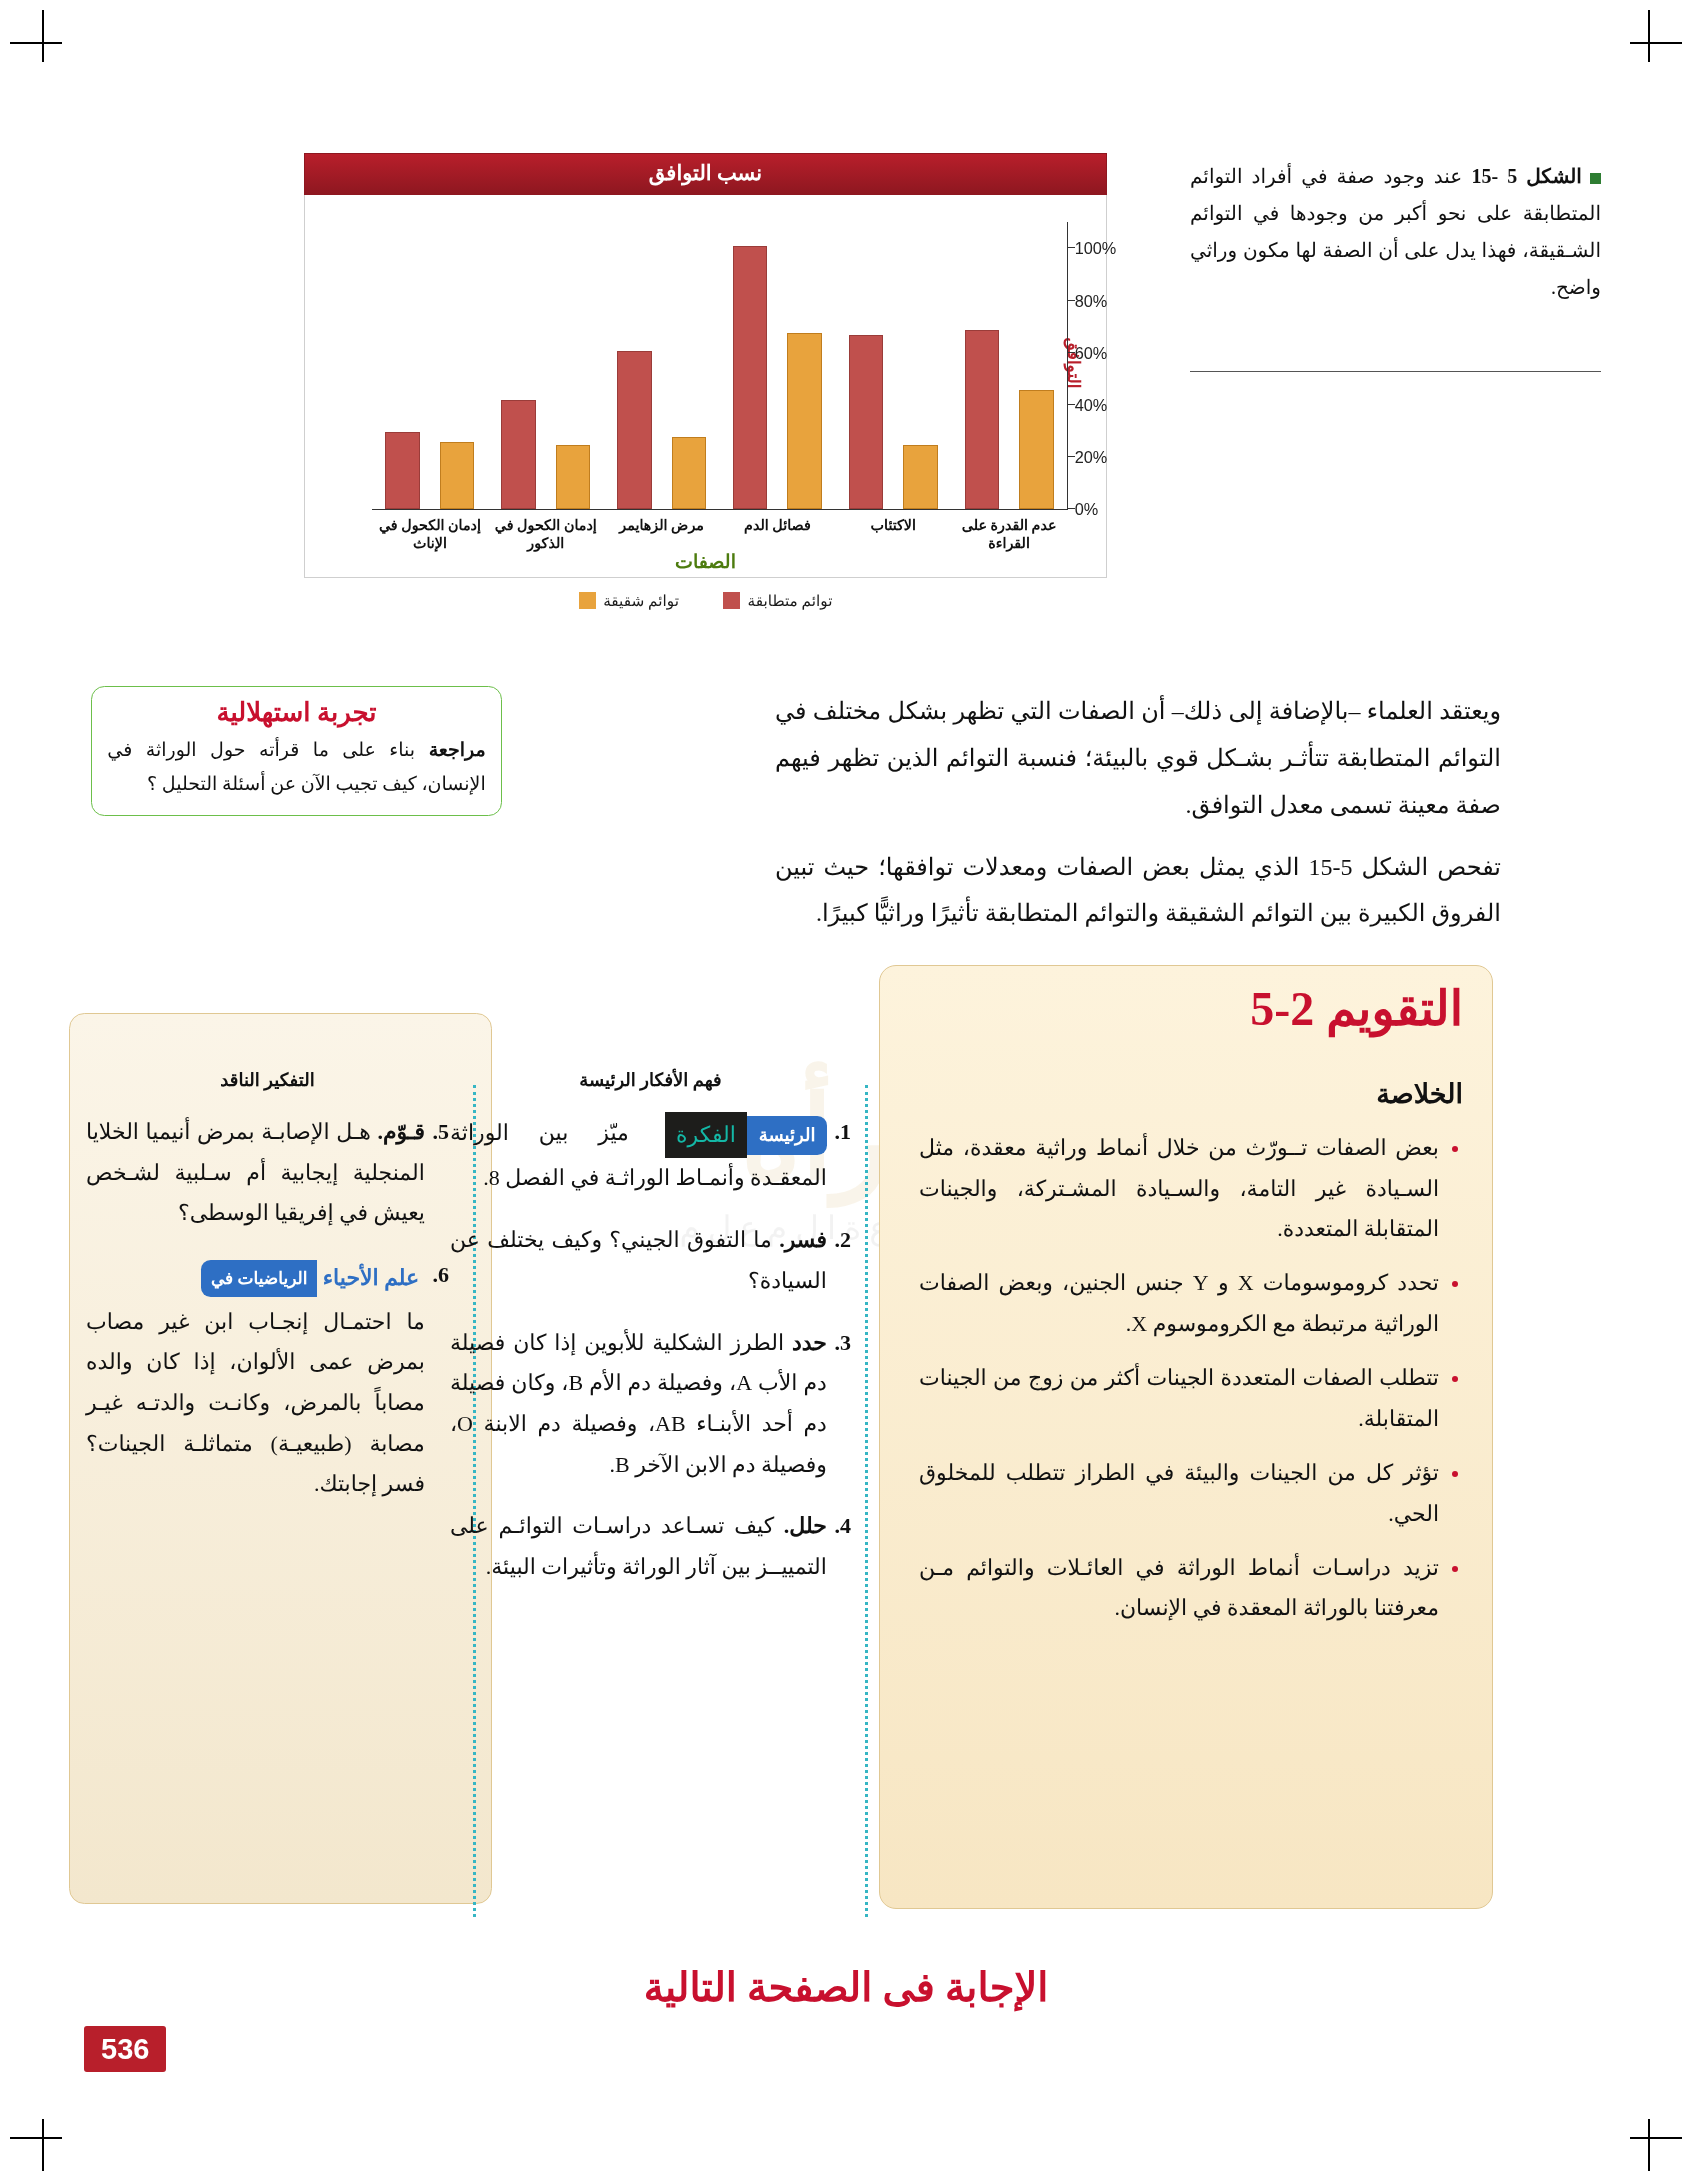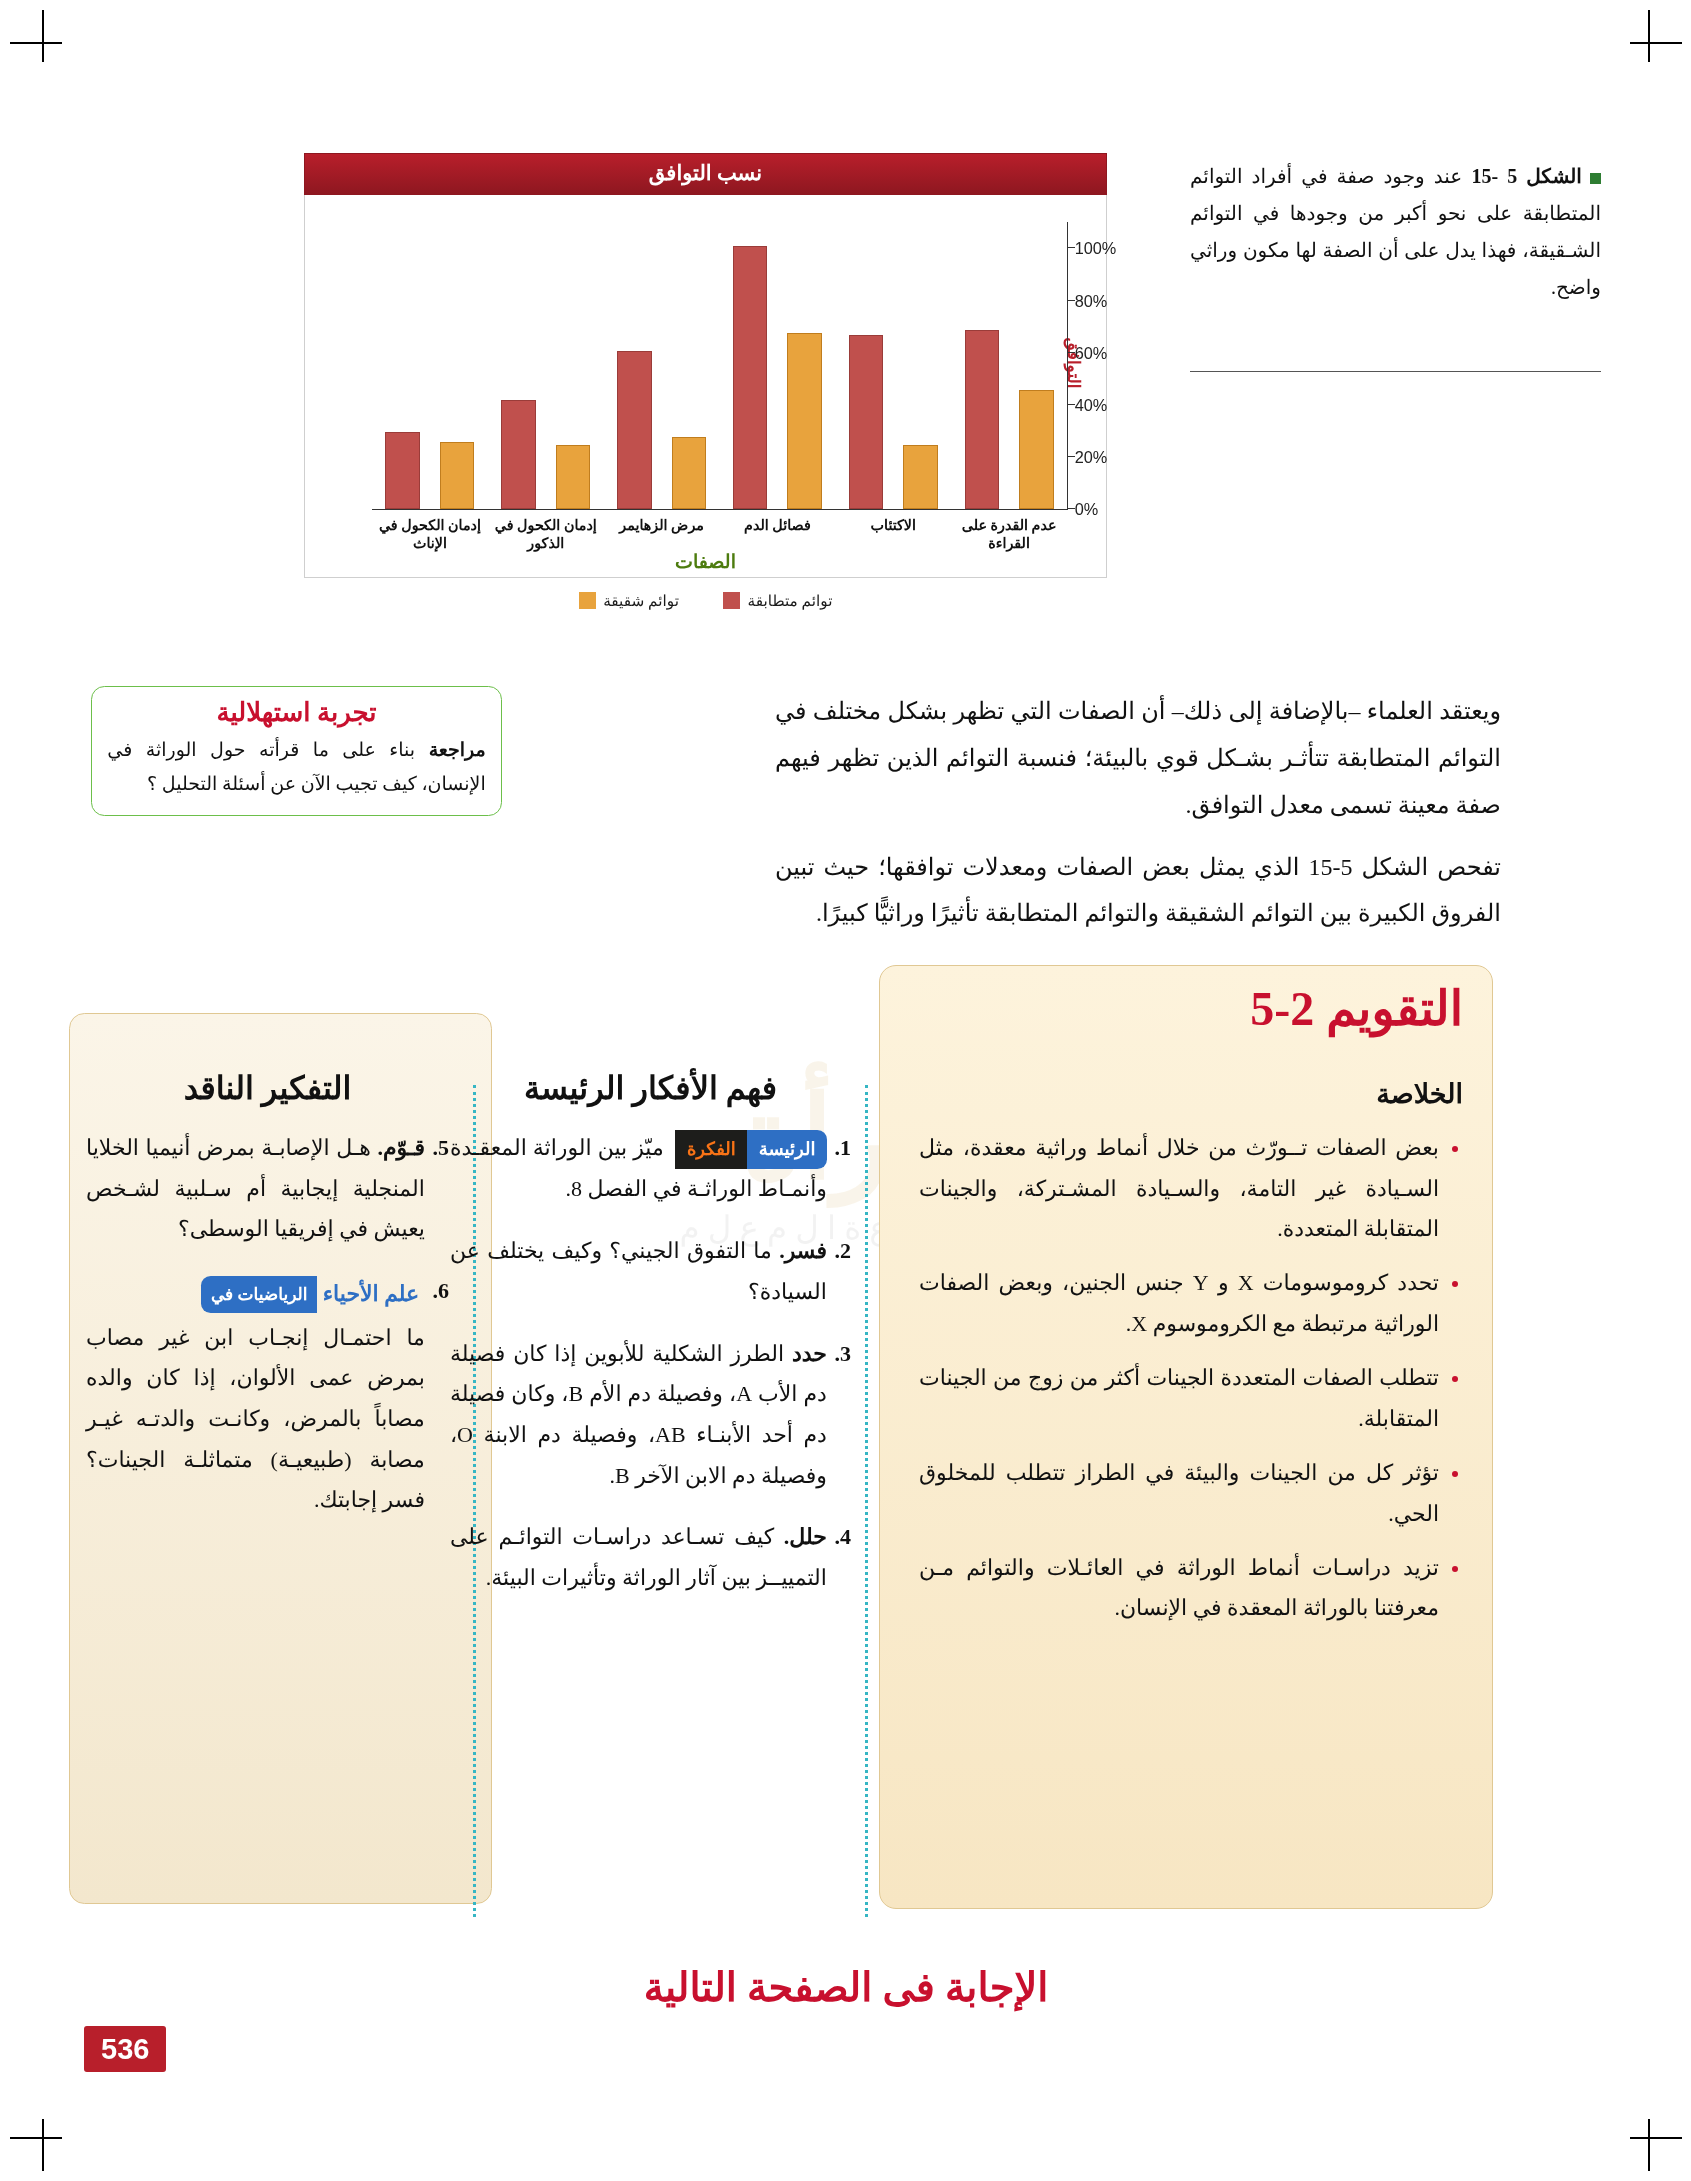--- a/index.html
+++ b/index.html
@@ -75,30 +75,30 @@
   .assess-sub{position:absolute;right:229px;top:1078px;font-weight:bold;font-size:27px;color:#111;}
   .summary-list{position:absolute;right:228px;top:1128px;width:545px;font-size:22px;line-height:1.85;color:#111;text-align:justify;}
   .summary-list li{margin-bottom:13.4px;}
   .summary-list ul{margin:0;padding:0 25px 0 0;}
   .summary-list li::marker{color:#c8102e;font-size:21px;}
 
   .dotted{position:absolute;top:1085px;height:832px;border-right:3.8px dotted #36b6c4;}
 
   .assess-mid{position:absolute;right:841px;top:1069px;width:401px;}
   .assess-left{position:absolute;right:1243px;top:1069px;width:363px;}
-  .col-head{font-weight:bold;font-size:32px;color:#111;text-align:center;margin-bottom:21px;}
+  .col-head{font-weight:bold;font-size:18px;color:#111;text-align:center;margin-bottom:21px;}
   .qlist{font-size:22px;line-height:1.85;text-align:justify;color:#111;}
   .qitem{display:flex;flex-direction:row;gap:7.6px;margin-bottom:21px;}
   .qnum{font-weight:bold;white-space:nowrap;}
   .qtext{flex:1;}
   .qtext b{font-weight:bold;}
   .tag-main{
     display:inline-flex;flex-direction:row-reverse;align-items:center;gap:0;vertical-align:middle;margin-left:5.7px;
   }
-  .tag-main .lbl{background:#1d1d1b;color:#f97316;font-size:18px;padding:2.9px 11.5px;font-weight:bold;}
+  .tag-main .lbl{background:#1d1d1b;color:#14b8a6;font-size:22px;padding:2.9px 11.5px;font-weight:normal;}
   .tag-main .pill{background:#2e6fc4;color:#fff;font-size:18px;padding:2.9px 11.5px;font-weight:bold;border-radius:0 9.6px 9.6px 0;}
   .tag-math{display:inline-flex;flex-direction:row-reverse;align-items:center;margin-left:5.7px;vertical-align:middle;}
   .tag-math .a{background:#2e6fc4;color:#fff;font-size:17px;font-weight:bold;padding:2.9px 9.6px;border-radius:9.6px 0 0 9.6px;}
   .tag-math .b{color:#2e6fc4;font-size:22px;font-weight:bold;padding:2.9px 5.7px;}
 
   .left-panel{
     position:absolute;right:1200px;top:1013px;width:421px;height:889px;
     background:linear-gradient(#fbf5e8,#f3e7cd);
     border:1.9px solid #e0c893;border-radius:15.3px;
   }

